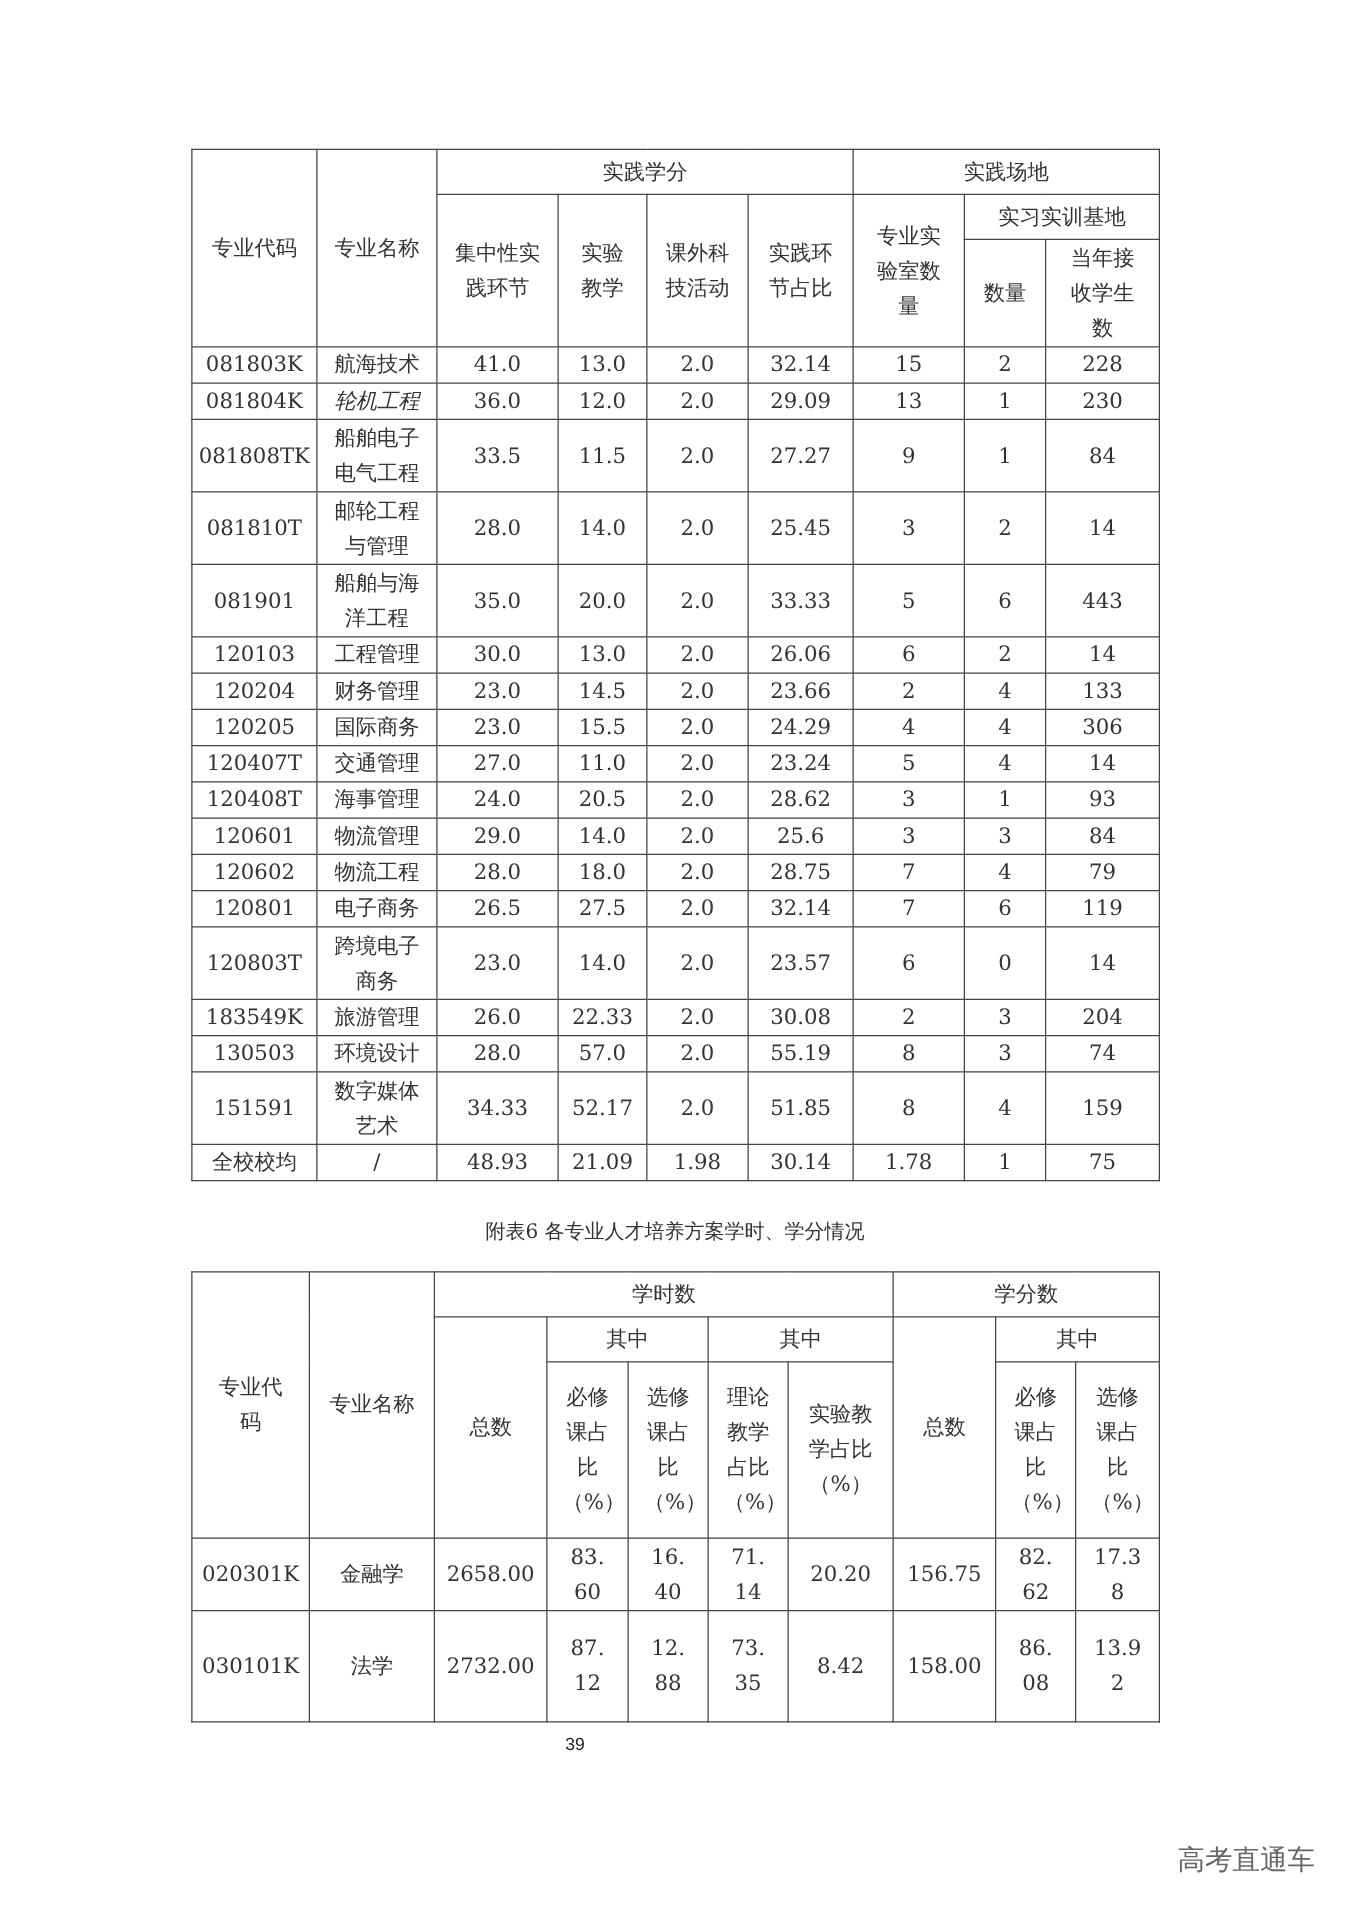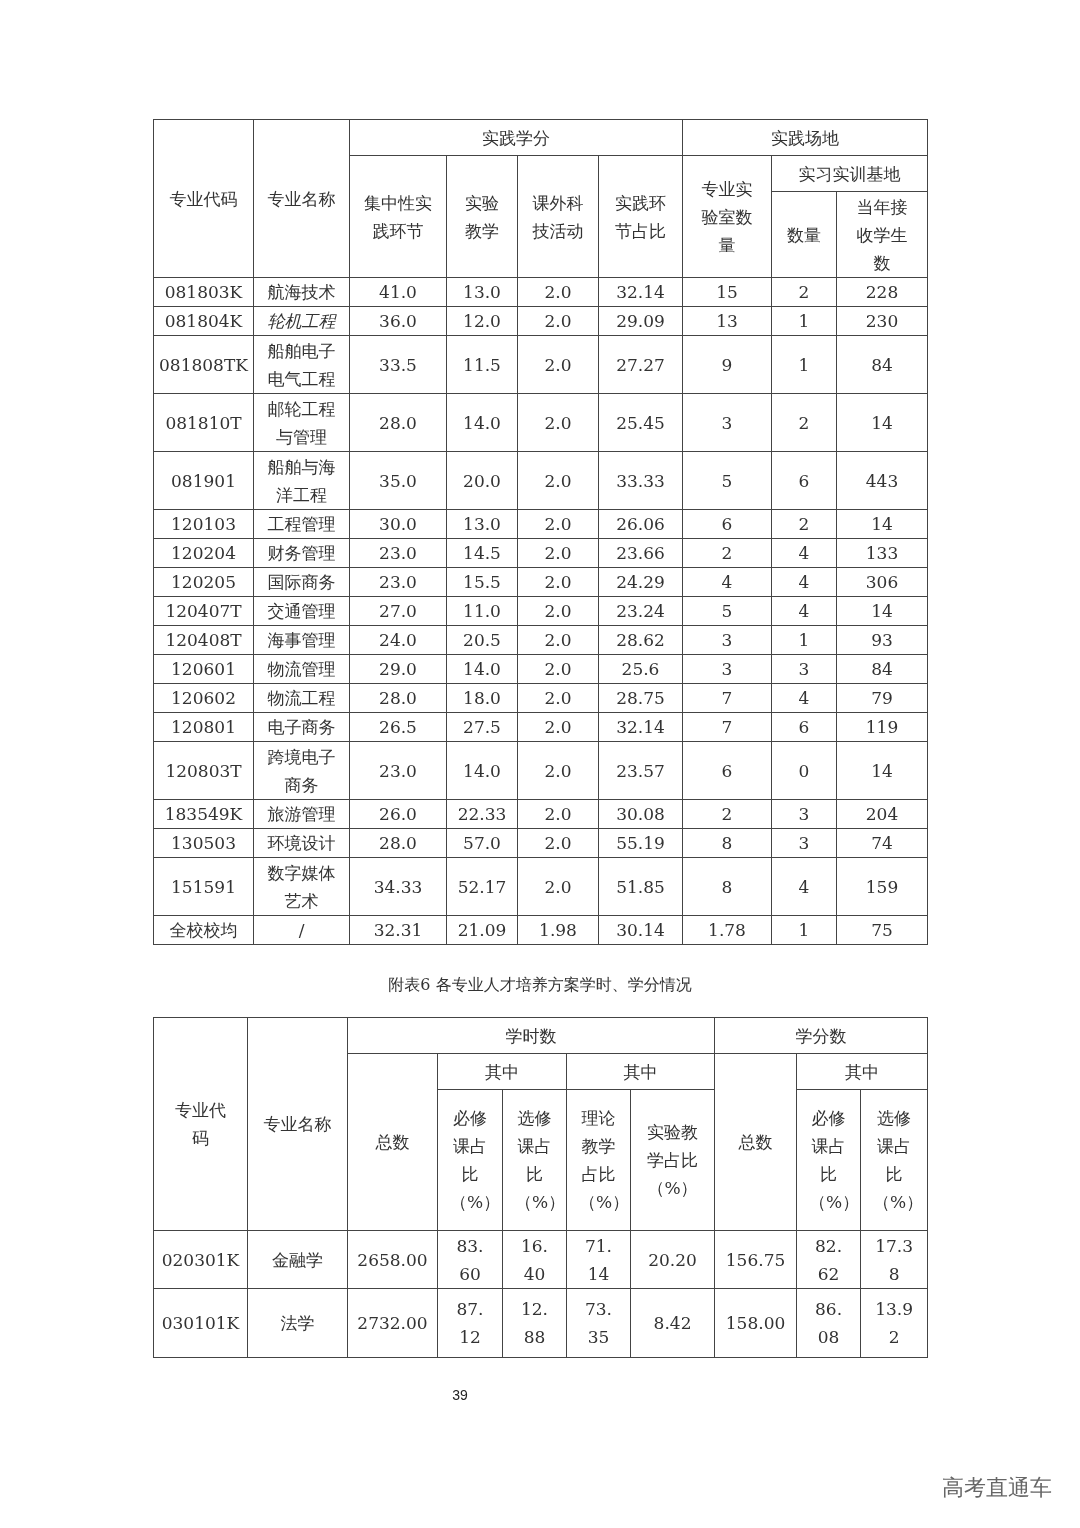--- a/index.html
+++ b/index.html
@@ -236,21 +236,21 @@
         <td>52.17</td>
         <td>2.0</td>
         <td>51.85</td>
         <td>8</td>
         <td>4</td>
         <td>159</td>
       </tr>
       <tr style="height: 29px;">
         <td>全校校均</td>
         <td style="padding: 0px 12px;">/</td>
-        <td>32.31</td>
+        <td>48.93</td>
         <td>21.09</td>
         <td>1.98</td>
         <td>30.14</td>
         <td>1.78</td>
         <td>1</td>
         <td>75</td>
       </tr>
     </tbody>
 </table>
 
@@ -304,21 +304,21 @@
         <td>156.75</td>
         <td style="padding: 0px 14px; word-break: break-all;">82.62</td>
         <td style="padding: 0px 14px; word-break: break-all; text-align: center;">17.38</td>
       </tr>
       <tr style="height: 58px;">
         <td>030101K</td>
         <td>法学</td>
         <td>2732.00</td>
         <td style="padding: 0px 14px; word-break: break-all;">87.12</td>
         <td style="padding: 0px 14px; word-break: break-all;">12.88</td>
-        <td style="padding: 6px 14px; word-break: break-all;">73.35</td>
+        <td style="padding: 16px 14px; word-break: break-all;">73.35</td>
         <td>8.42</td>
         <td>158.00</td>
         <td style="padding: 0px 14px; word-break: break-all; margin-top: 45px;">86.08</td>
         <td style="padding: 0px 14px; word-break: break-all;">13.92</td>
       </tr>
     </tbody>
 </table>
 
 <div class="pagenum">39</div>
 <div class="watermark">高考直通车</div>

